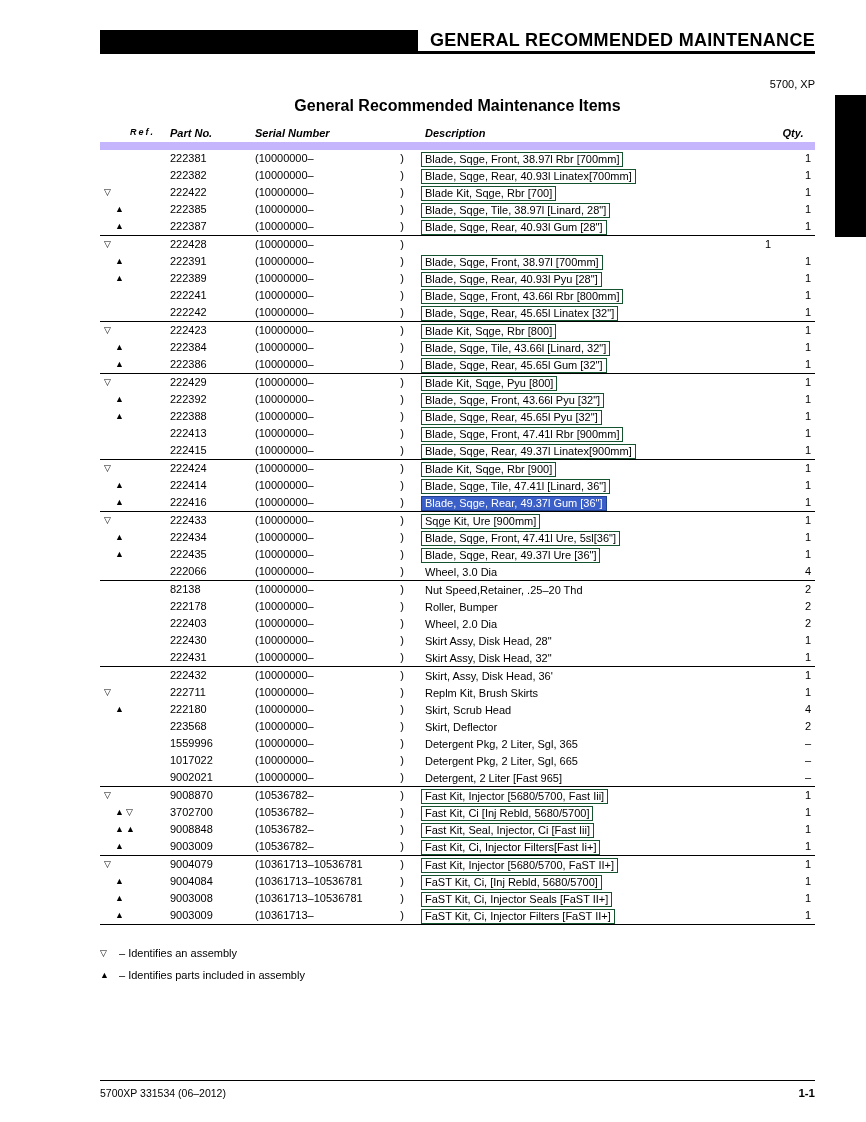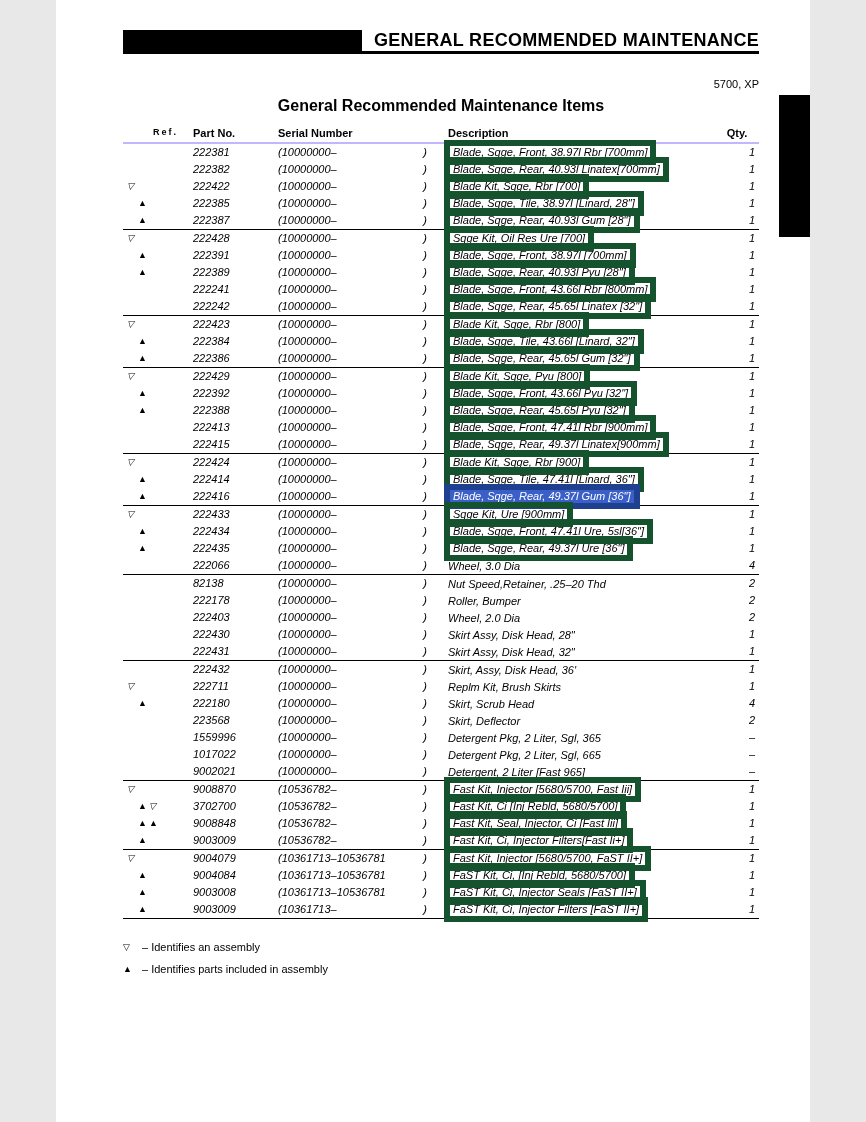--- a/index.html
+++ b/index.html
@@ -1,51 +1,51 @@
 <!DOCTYPE html>
 <html><head>
 <meta charset="utf-8">
 <style>
   html,body { margin:0; padding:0; background:#e8e8e8; }
   .page {
-    position:relative; width:754px; height:1122px; margin:0 auto;
+    position:relative; width:866px; height:1122px; margin:0 auto;
     background:#ffffff; color:#000;
     font-family:"Liberation Sans", sans-serif;
-    box-sizing:border-box; padding:30px 51px 0 67px;
+    box-sizing:border-box; padding:30px 51px 0 100px;
     overflow:hidden;
   }
   
   .header { display:flex; align-items:stretch; gap:12px; border-bottom:3px solid #000; }
   .header-bar { flex:1; background:#000; }
   .header-title { font-size:18px; font-weight:bold; white-space:nowrap; letter-spacing:.3px; line-height:21px; }
   .model { text-align:right; font-size:11px; margin-top:24px; }
   .table-title { text-align:center; font-weight:bold; font-size:16px; margin-top:7px; }
   
   .chapter-tab { position:absolute; right:0; top:95px; width:31px; height:142px; background:#000; }
   
   .table { margin-top:12px; font-size:11px; }
   .thead {
     display:grid; grid-template-columns:70px 85px 155px 1fr 40px;
-    font-weight:bold; border-bottom:2px solid #c4b5fd; padding-bottom:3px;
+    font-weight:bold; border-bottom:8px solid #c4b5fd; padding-bottom:3px;font-style:italic;
   }
   .thead .c-ref { padding-left:30px; }
   .thead .c-desc { padding-left:15px; }
   .thead .c-qty { text-align:center; padding-right:4px; }
-  #rows { border-bottom:1px solid #000;font-style:italic; }
+  #rows { border-bottom:1px solid #000; }
   .row {
     display:grid; grid-template-columns:70px 85px 155px 1fr 40px;
     height:17px; line-height:17px; align-items:center; white-space:nowrap;
   }
   .row.sep { border-top:1px solid #000; }
   .c-ref { padding-left:4px; font-size:9px; letter-spacing:2px; }
   .c-ref.indent { padding-left:15px; }
   .c-serial { display:flex; justify-content:space-between; padding-right:6px; }
   .c-desc { padding-left:15px; overflow:hidden; }
   .c-desc .desc-text { display:inline-block; line-height:15px; vertical-align:middle; }
-  .c-desc .desc-text.boxed { border:6px solid #14532d; line-height:13px; padding:0 3px; margin-left:-4px; }
+  .c-desc .desc-text.boxed { border:1px solid #14532d; line-height:13px; padding:0 3px; margin-left:-4px; }
   .c-desc .desc-text.hl { color:#fff; border-color:#1f3f8f; }
   .c-qty { text-align:right; padding-right:4px; }
   
   .legend { margin-top:22px; font-size:11px; }
   .legend-item { display:flex; align-items:center; gap:8px; margin-bottom:10px; }
   .legend-symbol { font-size:9px; width:11px; }
   
   .footer {
     position:absolute; left:100px; right:51px; top:1080px;
     border-top:1px solid #000; padding-top:6px;
@@ -139,23 +139,20 @@
       </div>
       <div class="c-qty">1</div>
     </div>
         <div class="row sep">
       <div class="c-ref">▽</div>
       <div class="c-part">222428</div>
       <div class="c-serial">
         <span>(10000000–</span>
         <span>)</span>
       </div>
-      <div class="c-desc">
-        <span class="desc-text boxed">Sqge Kit, Oil Res Ure [700]</span>
-      </div>
       <div class="c-qty">1</div>
     </div>
         <div class="row">
       <div class="c-ref indent">▲</div>
       <div class="c-part">222391</div>
       <div class="c-serial">
         <span>(10000000–</span>
         <span>)</span>
       </div>
       <div class="c-desc">
@@ -626,14 +623,18 @@
     <div class="legend-item">
       <span class="legend-symbol">▽</span>
       <span>–  Identifies an assembly</span>
     </div>
     <div class="legend-item">
       <span class="legend-symbol">▲</span>
       <span>–  Identifies parts included in assembly</span>
     </div>
   </div>
 
+  <div class="footer">
+    <span class="footer-doc">5700XP 331534 (06–2012)</span>
+    <span class="footer-page">1-1</span>
+  </div>
 
 </div>
 
 </body></html>

